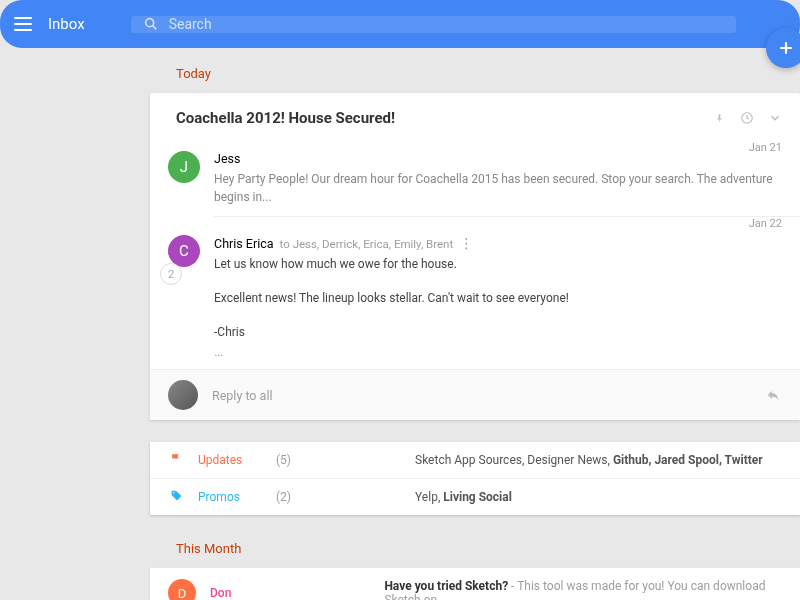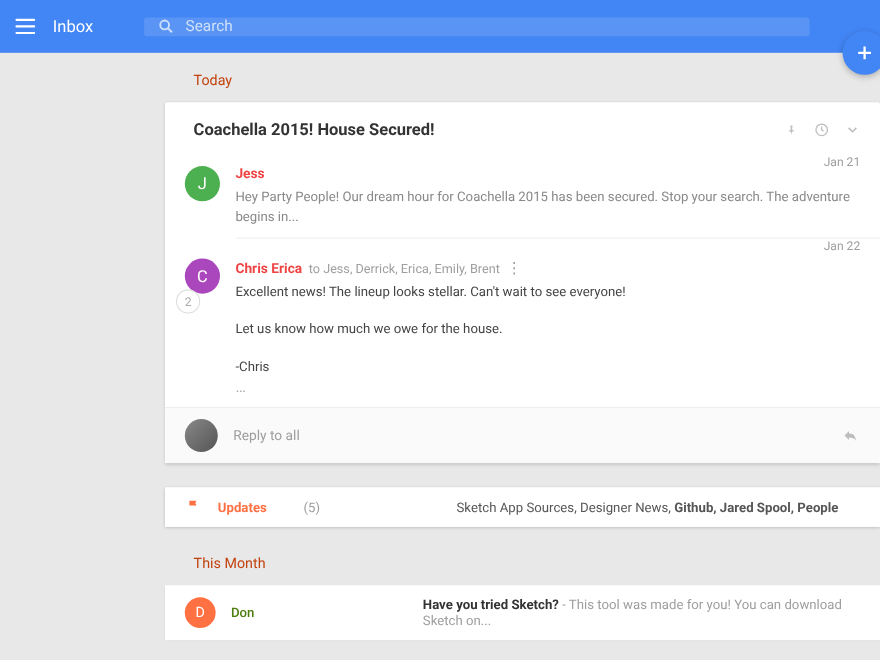--- a/index.html
+++ b/index.html
@@ -1,51 +1,51 @@
 <!DOCTYPE html>
 <html><head>
 <meta charset="utf-8">
 <style>
   * { margin:0; padding:0; box-sizing:border-box; font-family:-apple-system,BlinkMacSystemFont,"Segoe UI",Roboto,Arial,sans-serif; }
   body { background:#e8e8e8; width:800px; height:600px; overflow:hidden; }
-  .header { background:#4285f4; height:48px; display:flex; align-items:center; padding:0 14px; gap:16px; }
+  .header { background:#4285f4; height:48px; display:flex; align-items:center; padding:0 14px; gap:16px;border-radius:22px; }
   .hamburger { width:18px; height:14px; display:flex; flex-direction:column; justify-content:space-between; cursor:pointer;}
   .hamburger span { display:block; height:2px; background:#fff; border-radius:1px;}
   .app-title { color:#fff; font-size:15px; font-weight:400; margin-right:30px;}
   .search-bar { flex:1; background:#5a95f5; border-radius:3px; height:17px; display:flex; align-items:center; padding:0 12px; gap:10px; max-width:605px;}
   .search-bar input { background:transparent; border:none; outline:none; color:#fff; font-size:14px; flex:1;}
   .search-bar input::placeholder{ color:#cfe0fb; }
   .search-icon { width:16px; height:16px; }
   .fab { position:absolute; top:28px; right:-6px; width:40px; height:40px; border-radius:50%; background:#4285f4; box-shadow:0 2px 6px rgba(0,0,0,.25); display:flex; align-items:center; justify-content:center;}
   .fab svg{width:20px;height:20px;}
   .content { padding:10px 0 0 0; margin-left:150px; width:650px; position:relative;}
   .section-label { color:#c2410c; font-size:13px; padding:8px 0 12px 26px; }
   .card { background:#fff; border-radius:2px; box-shadow:0 1px 3px rgba(0,0,0,.15); margin-bottom:22px; position:relative;}
   .thread-header { display:flex; align-items:center; justify-content:space-between; padding:16px 18px 14px 26px;}
   .thread-title { font-size:15px; font-weight:700; color:#333;}
   .thread-actions { display:flex; gap:14px; color:#bdbdbd; align-items:center;}
   .msg { display:flex; padding:10px 18px 10px 18px; gap:14px; position:relative;}
   .avatar { width:32px; height:32px; border-radius:50%; color:#fff; display:flex; align-items:center; justify-content:center; font-size:15px; flex-shrink:0;}
   .msg-body { flex:1; font-size:12px; color:#555; }
   .msg-meta { display:flex; align-items:baseline; gap:6px; margin-bottom:4px;}
-  .sender { font-weight:700; color:#ef4444; font-size:12.5px;}
+  .sender { font-weight:400; color:#000000; font-size:12.5px;}
   .recipients { color:#9e9e9e; font-size:11.5px;}
   .msg-date { color:#9e9e9e; font-size:11px; position:absolute; top:0; right:18px;}
   .preview { color:#888; font-size:12px; line-height:1.5;}
   .divider-count { position:absolute; left:10px; top:170px; width:22px; height:22px; background:#fff; border:1px solid #ddd; border-radius:50%; display:flex; align-items:center; justify-content:center; font-size:11px; color:#aaa; z-index:2;}
   .msg-full p{ font-size:12px; color:#444; margin-bottom:16px; line-height:1.5;}
   .dots{ color:#aaa; font-size:14px; letter-spacing:2px;}
   .reply-row { border-top:1px solid #eee; background:#fafafa; display:flex; align-items:center; padding:10px 18px; gap:14px;}
   .reply-row .avatar-img{ width:30px; height:30px; border-radius:50%; background:linear-gradient(135deg,#888,#555); flex-shrink:0;}
   .reply-text { flex:1; color:#9e9e9e; font-size:12.5px;}
   .reply-icon { color:#bdbdbd;}
   .bundle-row { background:#fff; display:flex; align-items:center; padding:10px 18px; gap:14px; border-bottom:1px solid #f0f0f0; font-size:12px; box-shadow:0 1px 2px rgba(0,0,0,.08);}
   .bundle-row:last-child{border-bottom:none;}
   .bundle-icon { width:16px; text-align:center;}
-  .bundle-name { font-weight:700; width:64px;}
+  .bundle-name { font-weight:400; width:64px;}
   .bundle-count { color:#9e9e9e; margin-right:110px;}
   .bundle-sources { color:#555; flex:1;}
   .bundle-sources .bold{ font-weight:700;}
   .updates { color:#ff7043;}
   .promos { color:#29b6f6;}
   .mini-row { background:#fff; display:flex; align-items:center; padding:11px 18px; gap:14px; font-size:12px; box-shadow:0 1px 2px rgba(0,0,0,.08);}
   .mini-subj{font-weight:700; color:#333;}
   .mini-prev{color:#9e9e9e;}
   .thin-divider{height:1px;background:#eee;margin-left:64px;}
 </style>
@@ -74,21 +74,21 @@
       <line x1="5" y1="12" x2="19" y2="12"></line>
     </svg>
 </div>
 
 <div class="content">
 
   <div class="section-label">Today</div>
 
   <div class="card">
     <div class="thread-header">
-      <div class="thread-title">Coachella 2015! House Secured!</div>
+      <div class="thread-title">Coachella 2012! House Secured!</div>
       <div class="thread-actions">
         <svg width="13" height="13" viewBox="0 0 24 24" fill="#bdbdbd">
             <path d="M14 4l-1 6 4 4h-4l-1 6-1-6H7l4-4-1-6z"></path>
           </svg>
         <svg width="14" height="14" viewBox="0 0 24 24" fill="none" stroke="#bdbdbd" stroke-width="2">
             <circle cx="12" cy="12" r="9"></circle>
             <path d="M12 7v5l3 2"></path>
           </svg>
         <svg width="14" height="14" viewBox="0 0 24 24" fill="none" stroke="#bdbdbd" stroke-width="2.5">
             <path d="M6 9l6 6 6-6"></path>
@@ -111,22 +111,22 @@
     <div class="thin-divider"></div>
 
     <div class="msg" style="padding-top:18px">
       <div class="avatar" style="background:#ab47bc">C</div>
       <div class="msg-body msg-full">
         <div class="msg-meta">
           <span class="sender">Chris Erica</span>
           <span class="recipients">to Jess, Derrick, Erica, Emily, Brent</span>
           <span class="recipients" style="font-size:14px">⋮</span>
         </div>
+        <p>Let us know how much we owe for the house.</p>
         <p>Excellent news! The lineup looks stellar. Can't wait to see everyone!</p>
-        <p>Let us know how much we owe for the house.</p>
         <p style="margin-bottom:2px">-Chris</p>
         <div class="dots">…</div>
       </div>
       <div class="msg-date">Jan 22</div>
     </div>
 
     <div class="reply-row">
       <div class="avatar-img"></div>
       <div class="reply-text">Reply to all</div>
       <svg class="reply-icon" width="18" height="14" viewBox="0 0 24 24" fill="#bdbdbd">
@@ -137,25 +137,36 @@
 
   <div style="box-shadow:0 1px 3px rgba(0,0,0,.12);margin-bottom:18px">
     <div class="bundle-row">
       <span class="bundle-icon updates">
         <svg width="13" height="13" viewBox="0 0 24 24" fill="#ff7043">
             <path d="M4 3v18M4 4h12l-2 4 2 4H4"></path>
           </svg>
       </span>
       <span class="bundle-name updates">Updates</span>
       <span class="bundle-count">(5)</span>
-      <span class="bundle-sources"><span>Sketch App Sources, Designer News, </span><span class="bold">Github, Jared Spool, People</span></span>
+      <span class="bundle-sources"><span>Sketch App Sources, Designer News, </span><span class="bold">Github, Jared Spool, Twitter</span></span>
+    </div>
+    <div class="bundle-row">
+      <span class="bundle-icon promos">
+        <svg width="13" height="13" viewBox="0 0 24 24" fill="#29b6f6">
+            <path d="M3 3h8l10 10-8 8L3 11z"></path>
+            <circle cx="7" cy="7" r="1.3" fill="#fff"></circle>
+          </svg>
+      </span>
+      <span class="bundle-name promos">Promos</span>
+      <span class="bundle-count">(2)</span>
+      <span class="bundle-sources"><span>Yelp, </span><span class="bold">Living Social</span></span>
     </div>
   </div>
 
   <div class="section-label">This Month</div>
 
   <div class="mini-row">
     <div class="avatar" style="background:#ff7043;width:28px;height:28px;font-size:13px">D</div>
-    <span style="width:180px;font-weight:500;color:#4d7c0f">Don</span>
+    <span style="width:180px;font-weight:500;color:#ec4899">Don</span>
     <span><span class="mini-subj">Have you tried Sketch?</span><span class="mini-prev"> - This tool was made for you! You can download Sketch on...</span></span>
   </div>
 
 </div>
 
 </body></html>

